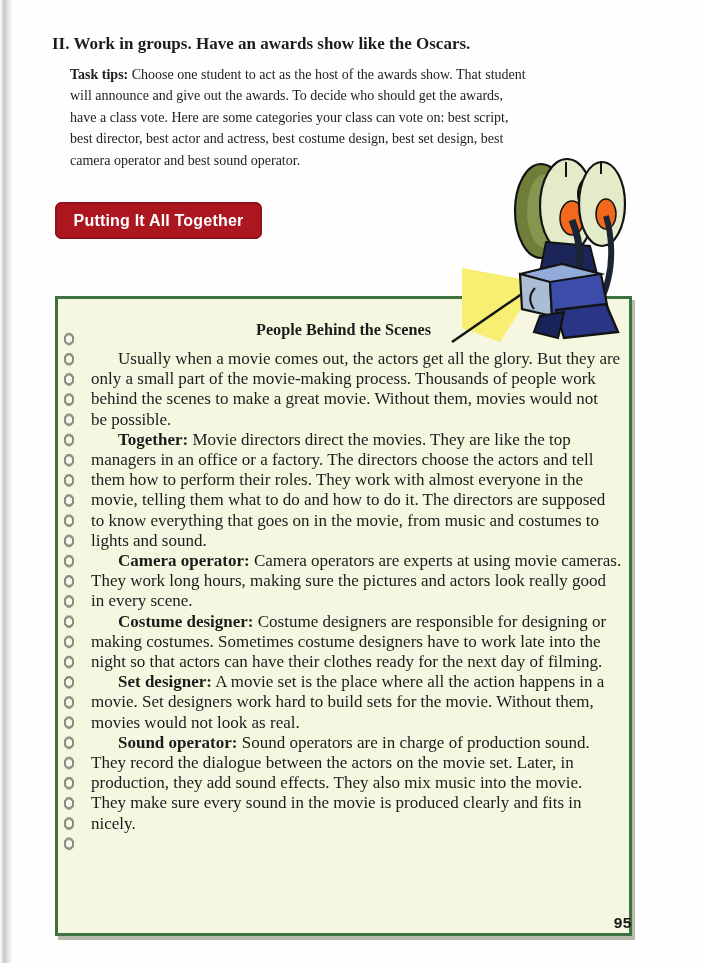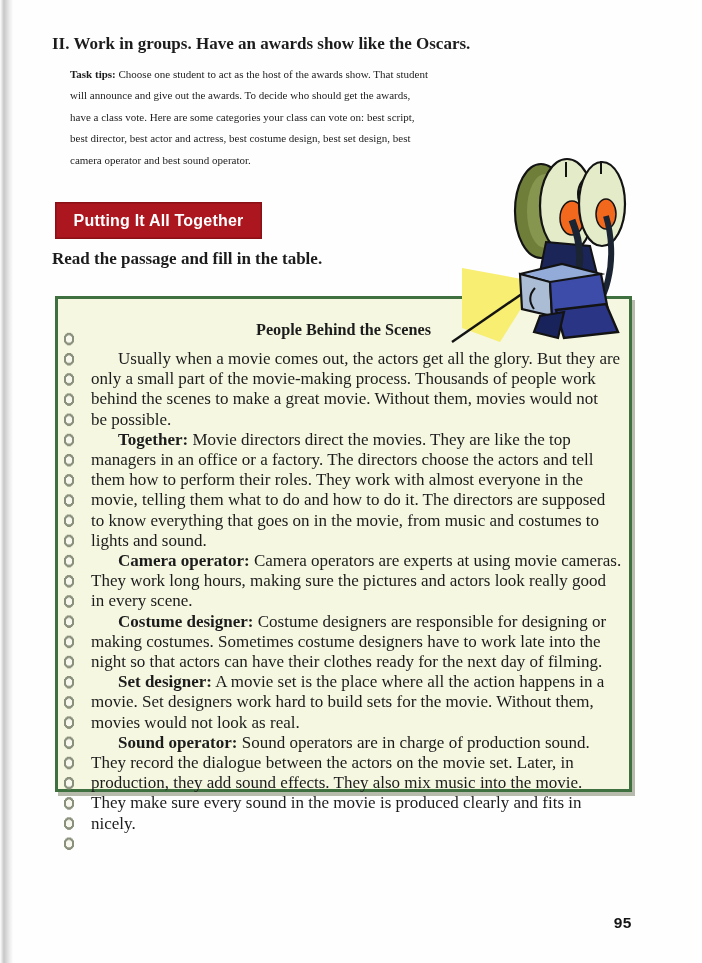--- a/index.html
+++ b/index.html
@@ -11,35 +11,35 @@
   .scan-edge {
     position:absolute; left:0; top:0; width:13px; height:963px;
     background:linear-gradient(90deg,#ffffff 0%,#c7c7c7 30%,#ebebeb 72%,#fdfdfd 100%);
   }
   .section-heading {
     position:absolute; left:52px; top:33px; width:610px; margin:0;
     font-size:17px; font-weight:bold; line-height:22px;
   }
   .task-tips {
     position:absolute; left:70px; top:64px; width:582px; margin:0;
-    font-size:11px; line-height:21.4px; white-space:pre-line;
+    font-size:14px; line-height:21.4px; white-space:pre-line;
   }
   .banner {
     position:absolute; left:55px; top:202px; width:207px; height:37px;
-    background:#AC161F; border-radius:0; box-shadow:inset 0 0 0 1.5px #8a1016;
+    background:#AC161F; border-radius:7px; box-shadow:inset 0 0 0 1.5px #8a1016;
     display:flex; align-items:center; justify-content:center;
     font-family:"Liberation Sans", sans-serif; font-weight:bold;
     font-size:16px; color:#ffffff; letter-spacing:0.2px;
   }
   .instruction {
     position:absolute; left:52px; top:249px; margin:0;
     font-size:17px; font-weight:bold;
   }
   .passage-box {
-    position:absolute; left:55px; top:296px; width:577px; height:496px;
+    position:absolute; left:55px; top:296px; width:577px; height:640px;
     box-sizing:border-box; background:#F5F7E0; border:3px solid #3E7040;
     box-shadow:3px 4px 0 rgba(110,120,90,0.5);
   }
   .holes {
     position:absolute; left:3px; top:30px; width:16px; height:527px;
     background-image:radial-gradient(5.5px 6.5px at 8px 10px,
       #f8f8ef 0 55%, #89907B 63% 93%, rgba(137,144,123,0) 100%);
     background-size:16px 20.2px; background-repeat:repeat-y;
   }
   .passage-title {
@@ -69,21 +69,20 @@
   <p class="task-tips"><b>Task tips:</b><span> Choose one student to act as the host of the awards show. That student
 will announce and give out the awards. To decide who should get the awards,
 have a class vote. Here are some categories your class can vote on: best script,
 best director, best actor and actress, best costume design, best set design, best
 camera operator and best sound operator.</span></p>
 
   <div class="banner">
     <span>Putting It All Together</span>
   </div>
 
-  <p class="instruction">Read the passage and fill in the table.</p>
 
   <div class="passage-box">
     <div class="holes"></div>
     <h3 class="passage-title">People Behind the Scenes</h3>
     <div class="passage-text">
       <p class="para"><b></b><span>Usually when a movie comes out, the actors get all the glory. But they are
 only a small part of the movie-making process. Thousands of people work
 behind the scenes to make a great movie. Without them, movies would not
 be possible.</span></p>
       <p class="para"><b>Together:</b><span> Movie directors direct the movies. They are like the top

